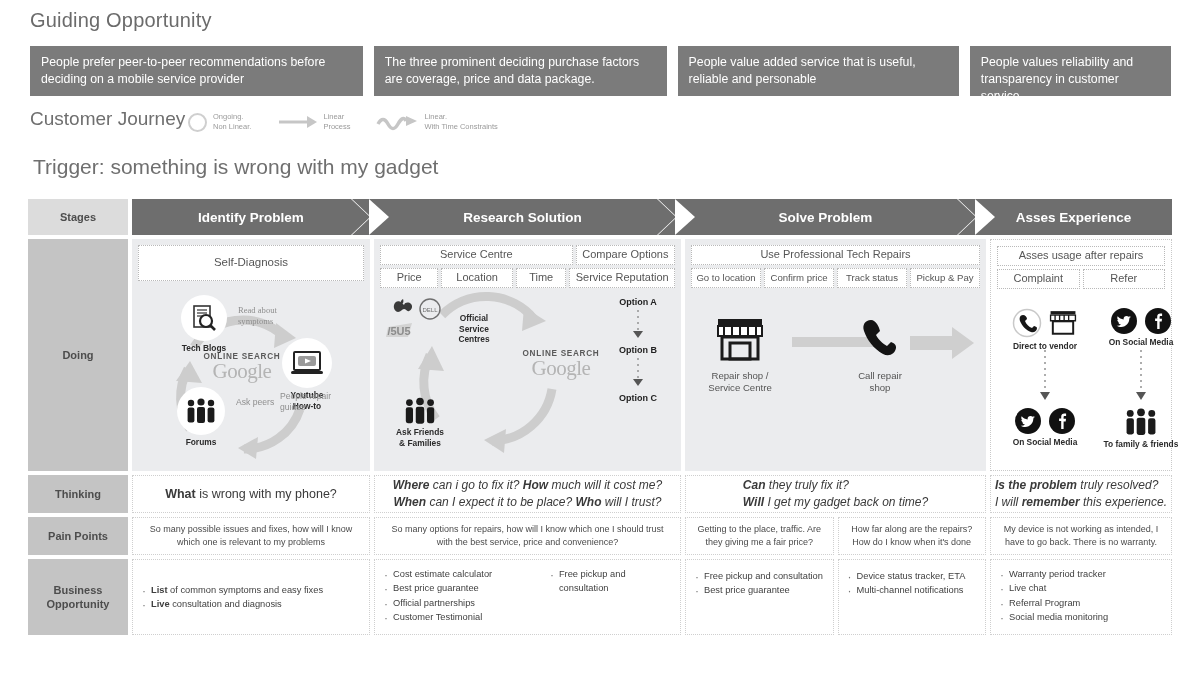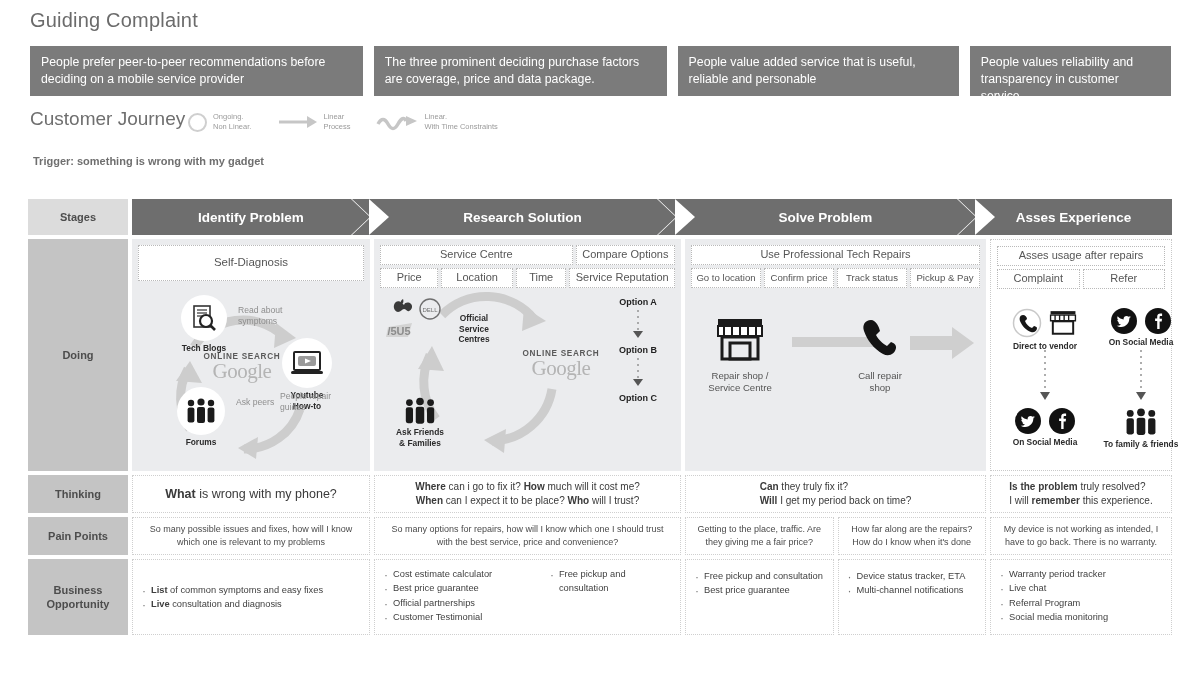--- a/index.html
+++ b/index.html
@@ -39,21 +39,21 @@
     position:absolute; left:30px; top:108px;
     font-size:19px; color:#6f6f6f; font-weight:400;
   }
   .legend { position:absolute; left:188px; top:112px; display:flex; align-items:center; gap:26px; }
   .leg-item { display:flex; align-items:center; gap:6px; }
   .leg-txt { font-size:7.5px; line-height:1.35; color:#9a9a9a; }
   .circ { width:19px; height:19px; border:2px solid #cfcfcf; border-radius:50%; }
 
   .trigger {
     position:absolute; left:33px; top:155px;
-    font-size:11px; font-weight:bold; color:#6f6f6f;
+    font-size:21px; font-weight:normal; color:#6f6f6f;
   }
 
   
   .grid { position:absolute; left:28px; top:199px; width:1144px; }
   .row { display:flex; gap:4px; margin-bottom:4px; }
   .rlabel {
     width:100px; flex:0 0 100px;
     background:#c4c4c4; color:#4d4d4d;
     font-size:11px; font-weight:bold;
     display:flex; align-items:center; justify-content:center;
@@ -108,39 +108,39 @@
   .icircle { background:#fff; border-radius:50%; display:flex; align-items:center; justify-content:center; }
   .cap { font-size:8.4px; font-weight:bold; color:#2b2b2b; text-align:center; line-height:1.25; }
   .sub { font-size:8.6px; color:#8e8e8e; line-height:1.3; }
   .osearch { font-size:8.2px; font-weight:bold; color:#5a5a5a; letter-spacing:.7px; text-align:center;}
   .goog { font-family:"Liberation Serif", serif; font-size:21px; color:#b4b4b4; letter-spacing:-.5px; text-align:center; line-height:1;}
   .optlbl { font-size:9px; font-weight:bold; color:#222; text-align:center; }
 
   
   .tcell { background:#fff; border:1px dotted #cfcfcf; display:flex; align-items:center; justify-content:center; text-align:center; }
   .think-txt { font-size:12.5px; color:#3a3a3a; line-height:1.45; }
-  .think-txt.small { font-size:10px; }
+  .think-txt.small { font-size:12px;font-style:italic; }
   .think-txt b { font-weight:bold; }
   .pain-txt { font-size:9px; color:#4a4a4a; line-height:1.45; padding:0 8px; }
   .thinking-row { height:38px; }
   .pain-row { height:38px; }
   .biz-row { height:76px; }
   .biz-cell { background:#fff; border:1px dotted #cfcfcf; display:flex; align-items:center; padding:4px 8px; }
   .bcols { display:flex; gap:12px; width:100%; }
   .bul { list-style:none; margin:0; padding:0; }
   .bul li { font-size:9.3px; color:#3f3f3f; line-height:1.55; padding-left:10px; position:relative; }
   .bul li:before { content:"·"; position:absolute; left:1px; top:-1px; font-size:12px; color:#777; }
   .bul li b { font-weight:bold; }
 </style>
 </head>
 <body>
 
 <div class="page">
 
-  <div class="gp-title">Guiding Complaint</div>
+  <div class="gp-title">Guiding Opportunity</div>
   <div class="gp-row">
     <div class="gp-card c0">People prefer peer-to-peer recommendations before deciding on a mobile service provider</div>
     <div class="gp-card c1">The three prominent deciding purchase factors are coverage, price and data package.</div>
     <div class="gp-card c2">People value added service that is useful, reliable and personable</div>
     <div class="gp-card c3">People values reliability and transparency in customer service</div>
   </div>
 
   <div class="cj-title">Customer Journey</div>
   <div class="legend">
     <div class="leg-item">
@@ -225,21 +225,21 @@
               <rect x="5" y="3" width="16" height="21" fill="none" stroke="#333" stroke-width="1.6"></rect>
               <line x1="8" y1="7" x2="18" y2="7" stroke="#333" stroke-width="1.2"></line>
               <line x1="8" y1="10" x2="18" y2="10" stroke="#333" stroke-width="1.2"></line>
               <line x1="8" y1="13" x2="15" y2="13" stroke="#333" stroke-width="1.2"></line>
               <circle cx="17" cy="18" r="6" fill="#fff" stroke="#222" stroke-width="2.2"></circle>
               <line x1="21" y1="22" x2="26" y2="27" stroke="#222" stroke-width="2.6"></line>
             </svg>
           </div>
           <div class="cap" style="margin-top:2px;">Tech Blogs</div>
         </div>
-        <div class="sub" style="position:absolute;left:106px;top:66px;width:62px;">Read about symptoms</div>
+        <div class="sub" style="position:absolute;left:106px;top:66px;width:62px;font-family:Liberation Serif, serif;">Read about symptoms</div>
 
         <div style="position:absolute;left:62px;top:113px;width:96px;">
           <div class="osearch">ONLINE SEARCH</div>
           <div class="goog">Google</div>
         </div>
 
         <div style="position:absolute;left:143px;top:99px;width:64px;text-align:center;">
           <div class="icircle" style="width:50px;height:50px;margin:0 auto;">
             <svg width="34" height="28" viewBox="0 0 34 28">
               <rect x="4" y="3" width="26" height="18" rx="1" fill="none" stroke="#222" stroke-width="2"></rect>
@@ -464,21 +464,21 @@
       </div>
       <div class="tcell c-res">
         <div class="think-txt small">
           <div><b>Where</b><span> can i go to fix it? </span><b>How</b><span> much will it cost me?</span></div>
           <div><b>When</b><span> can I expect it to be place? </span><b>Who</b><span> will I trust?</span></div>
         </div>
       </div>
       <div class="tcell c-solve">
         <div class="think-txt small" style="text-align:left;">
           <div><b>Can</b><span> they truly fix it?</span></div>
-          <div><b>Will</b><span> I get my period back on time?</span></div>
+          <div><b>Will</b><span> I get my gadget back on time?</span></div>
         </div>
       </div>
       <div class="tcell c-asses">
         <div class="think-txt small" style="text-align:left;">
           <div><b>Is the problem</b><span> truly resolved?</span></div>
           <div><span>I will </span><b>remember</b><span> this experience.</span></div>
         </div>
       </div>
     </div>
 

